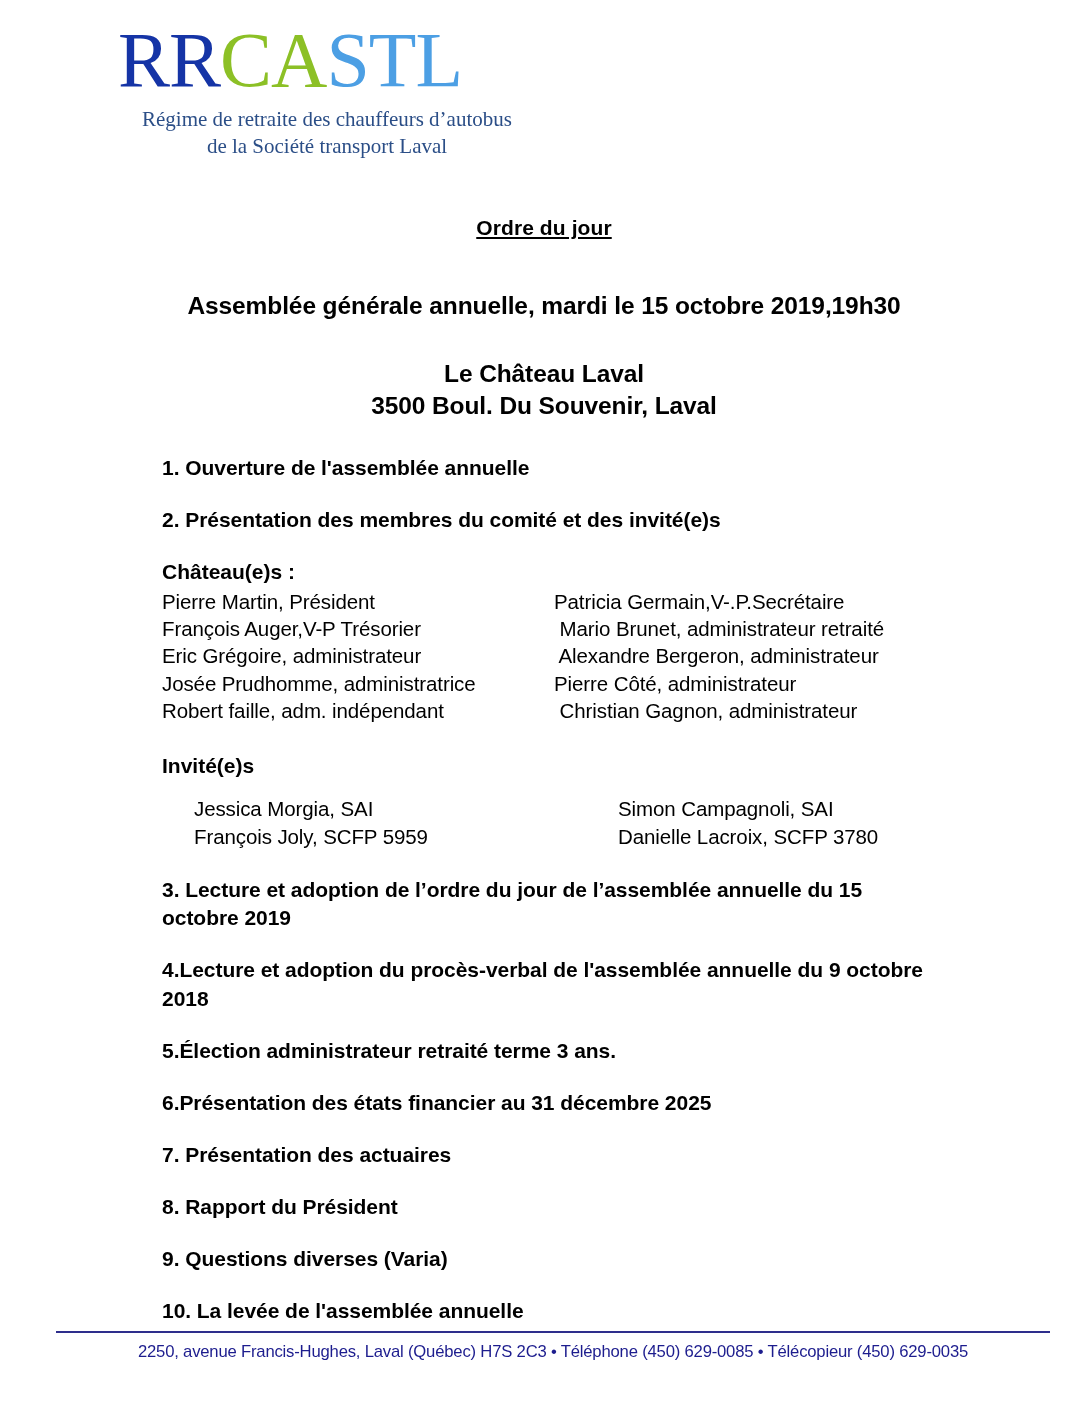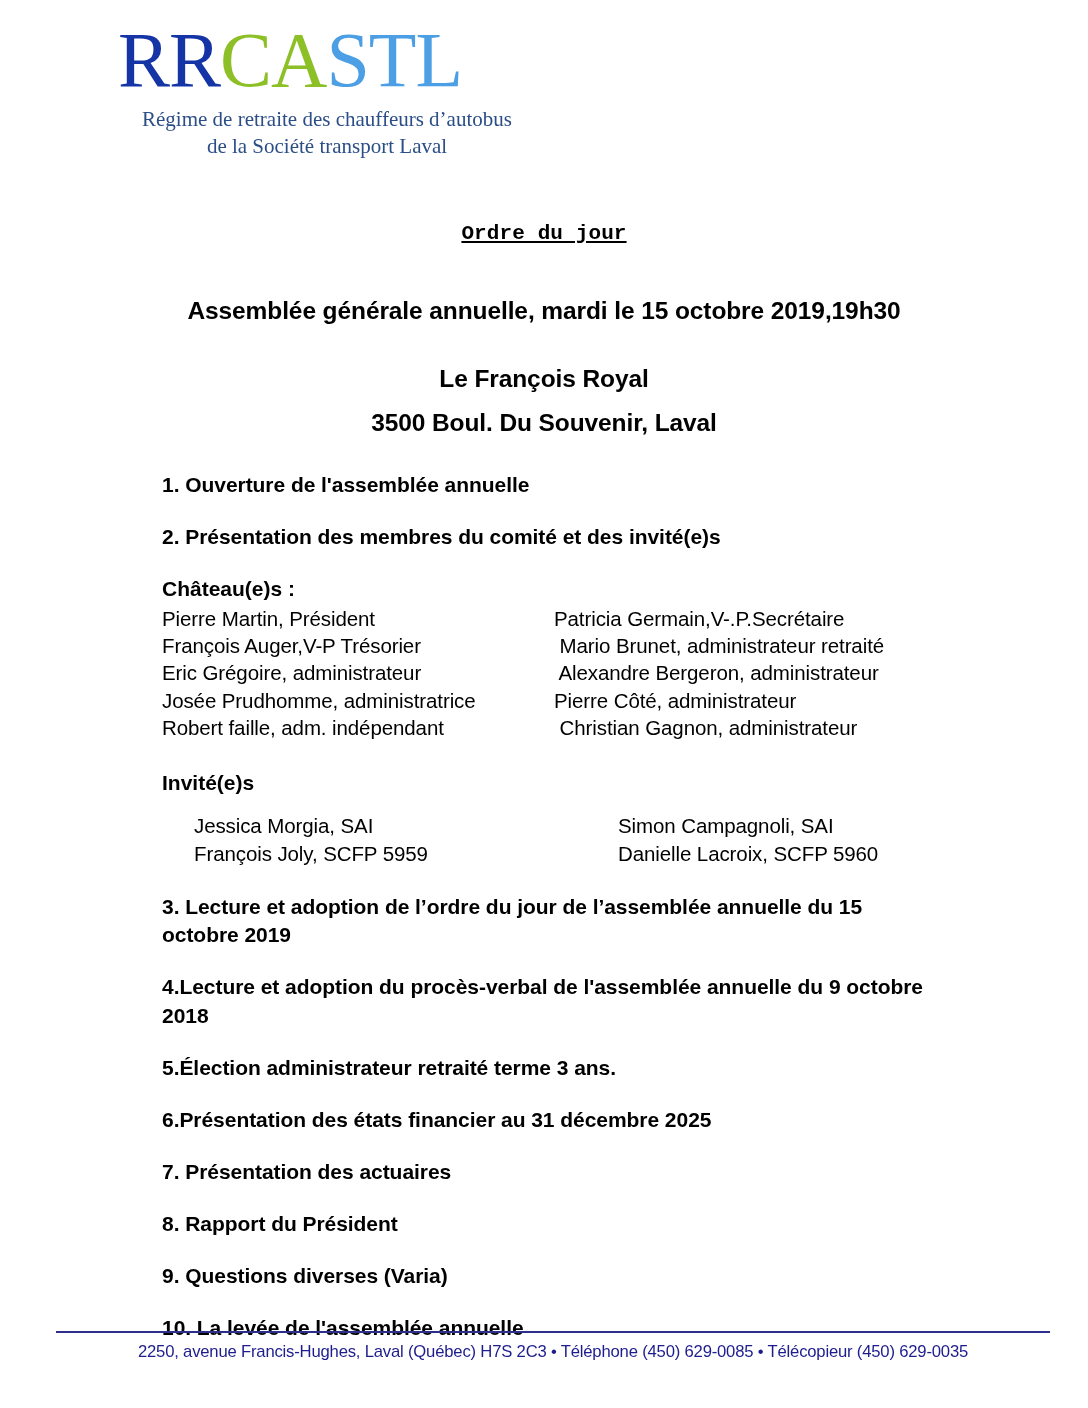--- a/index.html
+++ b/index.html
@@ -57,39 +57,38 @@
 
   
   .doc-body {
     position: absolute;
     left: 0;
     top: 206px;
     width: 1088px;
   }
 
   .doc-title {
-    margin: 16px;
+    margin: 10px;
     font-size: 21px;
     font-weight: bold;
     text-align: center;
     text-decoration: underline;
     letter-spacing: 0.1px;
-    font-family: Liberation Mono, monospace;
   }
 
   .meeting-line {
     margin: 0;
     font-size: 24.5px;
     font-weight: bold;
     text-align: center;
     letter-spacing: -0.1px;
   }
   .meeting-line.m-title { margin-top: 52px; }
   .meeting-line.m-venue { margin-top: 40px; }
-  .meeting-line.m-addr  { margin-top: 16px; }
+  .meeting-line.m-addr  { margin-top: 4px; }
 
   .content {
     margin-top: 34px;
     padding-left: 162px;
     padding-right: 150px;
   }
 
   .agenda-item {
     margin: 0 0 24px 0;
     font-size: 21px;
@@ -162,21 +161,21 @@
     <div class="logo-wordmark"><span class="logo-rr">RR</span><span class="logo-ca">CA</span><span class="logo-stl">STL</span></div>
     <div class="logo-tagline">Régime de retraite des chauffeurs d’autobus
 de la Société transport Laval</div>
   </div>
 
   <div class="doc-body">
 
     <h1 class="doc-title">Ordre du jour</h1>
 
     <p class="meeting-line m-title">Assemblée générale annuelle, mardi le 15 octobre 2019,19h30</p>
-    <p class="meeting-line m-venue">Le François Royal</p>
+    <p class="meeting-line m-venue">Le Château Laval</p>
     <p class="meeting-line m-addr">3500 Boul. Du Souvenir, Laval</p>
 
     <div class="content">
 
       <p class="agenda-item">1. Ouverture de l'assemblée annuelle</p>
       <p class="agenda-item">2. Présentation des membres du comité et des invité(e)s</p>
 
       <div class="present-block">
         <p class="section-label">Château(e)s :</p>
         <table class="people-table">
@@ -208,21 +207,21 @@
       <div class="guests-block">
         <p class="section-label invites">Invité(e)s</p>
         <table class="people-table guests-table">
           <tbody>
             <tr>
               <td class="col-left">Jessica Morgia, SAI</td>
               <td class="col-right">Simon Campagnoli, SAI</td>
             </tr>
             <tr>
               <td class="col-left">François Joly, SCFP 5959</td>
-              <td class="col-right">Danielle Lacroix, SCFP 5960</td>
+              <td class="col-right">Danielle Lacroix, SCFP 3780</td>
             </tr>
           </tbody>
         </table>
       </div>
 
       <p class="agenda-item gap-before-3">3. Lecture et adoption de l’ordre du jour de l’assemblée annuelle du 15 octobre 2019</p>
       <p class="agenda-item">4.Lecture et adoption du procès-verbal de l'assemblée annuelle du 9 octobre 2018</p>
       <p class="agenda-item">5.Élection administrateur retraité terme 3 ans.</p>
       <p class="agenda-item">6.Présentation des états financier au 31 décembre 2025</p>
       <p class="agenda-item">7. Présentation des actuaires</p>

